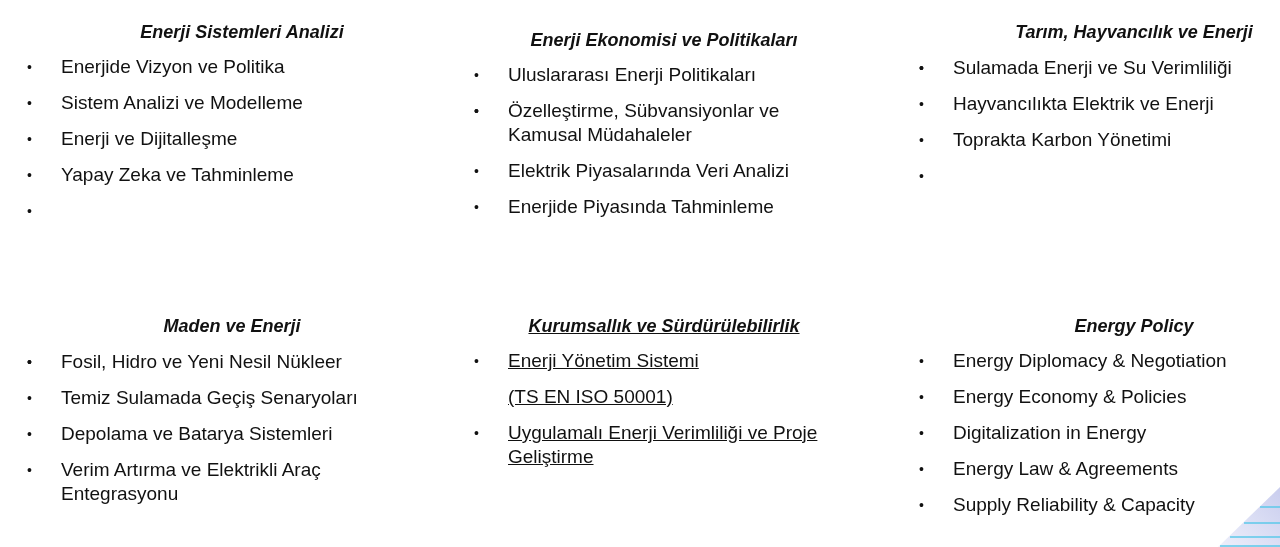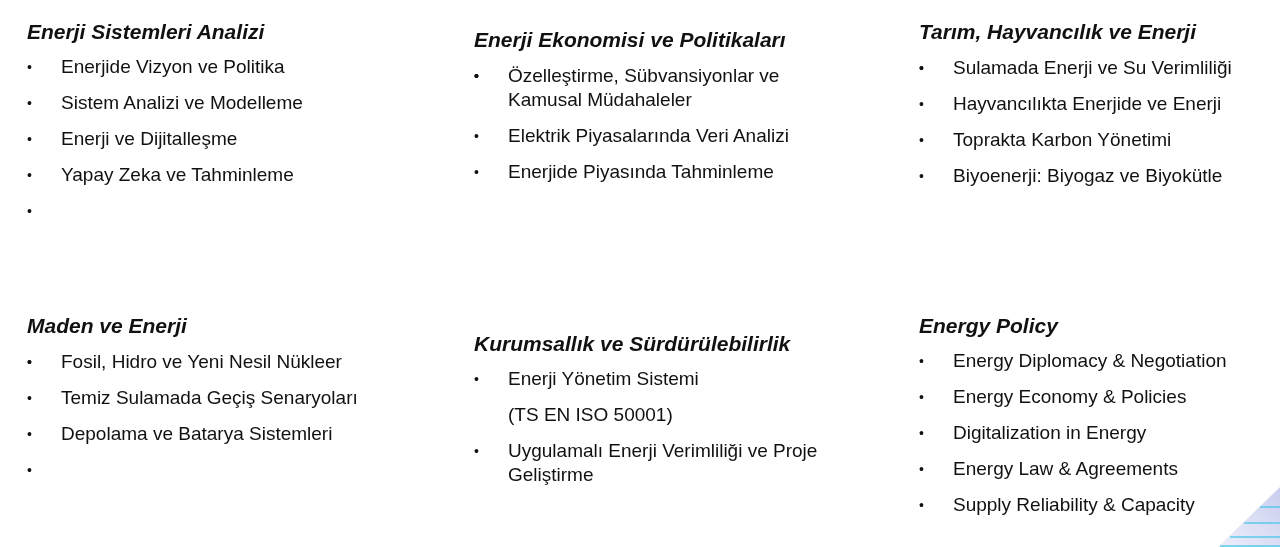--- a/index.html
+++ b/index.html
@@ -13,26 +13,27 @@
     position: relative;
     overflow: hidden;
     font-family: "Liberation Sans", sans-serif;
     color: #111111;
   }
   .section {
     position: absolute;
     width: 430px;
   }
   .section-title {
-    font-size: 21px;
+    font-size: 18px;
     font-weight: bold;
     font-style: italic;
     margin: 0 0 11px 0;
     line-height: 24px;
     white-space: nowrap;
+    text-align: center;
   }
   ul.items {
     list-style: none;
     margin: 0;
     padding: 0;
   }
   li.item {
     position: relative;
     padding-left: 34px;
     font-size: 19px;
@@ -45,21 +46,21 @@
     top: 0;
     width: 12px;
     text-align: left;
     font-size: 14px;
   }
 
   #s1 { left: 27px; top: 20px; }
   #s2 { left: 474px; top: 28px; width: 380px; }
   #s3 { left: 919px; top: 20px; }
   #s4 { left: 27px; top: 314px; width: 410px; }
-  #s5 { left: 474px; top: 332px; width: 380px; }
+  #s5 { left: 474px; top: 314px; width: 380px; text-decoration: underline; }
   #s6 { left: 919px; top: 314px; }
 
   .corner-deco {
     position: absolute;
     right: 0;
     bottom: 0;
     width: 62px;
     height: 60px;
   }
 </style>
@@ -73,47 +74,47 @@
     <li class="item"><span class="bullet">•</span><span>Sistem Analizi ve Modelleme</span></li>
     <li class="item"><span class="bullet">•</span><span>Enerji ve Dijitalleşme</span></li>
     <li class="item"><span class="bullet">•</span><span>Yapay Zeka ve Tahminleme</span></li>
     <li class="item"><span class="bullet">•</span></li>
   </ul>
 </div>
 
 <div class="section" id="s2">
   <div class="section-title">Enerji Ekonomisi ve Politikaları</div>
   <ul class="items">
-    <li class="item"><span class="bullet">•</span></li>
+    <li class="item"><span class="bullet">•</span><span>Uluslararası Enerji Politikaları</span></li>
     <li class="item"><span class="bullet">•</span></li>
     <li class="item"><span class="bullet">•</span><span>Özelleştirme, Sübvansiyonlar ve Kamusal Müdahaleler</span></li>
     <li class="item"><span class="bullet">•</span><span>Elektrik Piyasalarında Veri Analizi</span></li>
     <li class="item"><span class="bullet">•</span><span>Enerjide Piyasında Tahminleme</span></li>
   </ul>
 </div>
 
 <div class="section" id="s3">
   <div class="section-title">Tarım, Hayvancılık ve Enerji</div>
   <ul class="items">
     <li class="item"><span class="bullet">•</span></li>
     <li class="item"><span class="bullet">•</span><span>Sulamada Enerji ve Su Verimliliği</span></li>
-    <li class="item"><span class="bullet">•</span><span>Hayvancılıkta Enerjide ve Enerji</span></li>
+    <li class="item"><span class="bullet">•</span><span>Hayvancılıkta Elektrik ve Enerji</span></li>
     <li class="item"><span class="bullet">•</span><span>Toprakta Karbon Yönetimi</span></li>
-    <li class="item"><span class="bullet">•</span><span>Biyoenerji: Biyogaz ve Biyokütle</span></li>
+    <li class="item"><span class="bullet">•</span></li>
   </ul>
 </div>
 
 <div class="section" id="s4">
   <div class="section-title">Maden ve Enerji</div>
   <ul class="items">
     <li class="item"><span class="bullet">•</span></li>
     <li class="item"><span class="bullet">•</span><span>Fosil, Hidro ve Yeni Nesil Nükleer</span></li>
     <li class="item"><span class="bullet">•</span><span>Temiz Sulamada Geçiş Senaryoları</span></li>
     <li class="item"><span class="bullet">•</span><span>Depolama ve Batarya Sistemleri</span></li>
-    <li class="item" style="width:300px"><span class="bullet">•</span></li>
+    <li class="item" style="width:300px"><span class="bullet">•</span><span>Verim Artırma ve Elektrikli Araç Entegrasyonu</span></li>
   </ul>
 </div>
 
 <div class="section" id="s5">
   <div class="section-title">Kurumsallık ve Sürdürülebilirlik</div>
   <ul class="items">
     <li class="item"><span class="bullet">•</span><span>Enerji Yönetim Sistemi</span></li>
     <li class="item no-bullet"><span>(TS EN ISO 50001)</span></li>
     <li class="item"><span class="bullet">•</span><span>Uygulamalı Enerji Verimliliği ve Proje Geliştirme</span></li>
   </ul>

